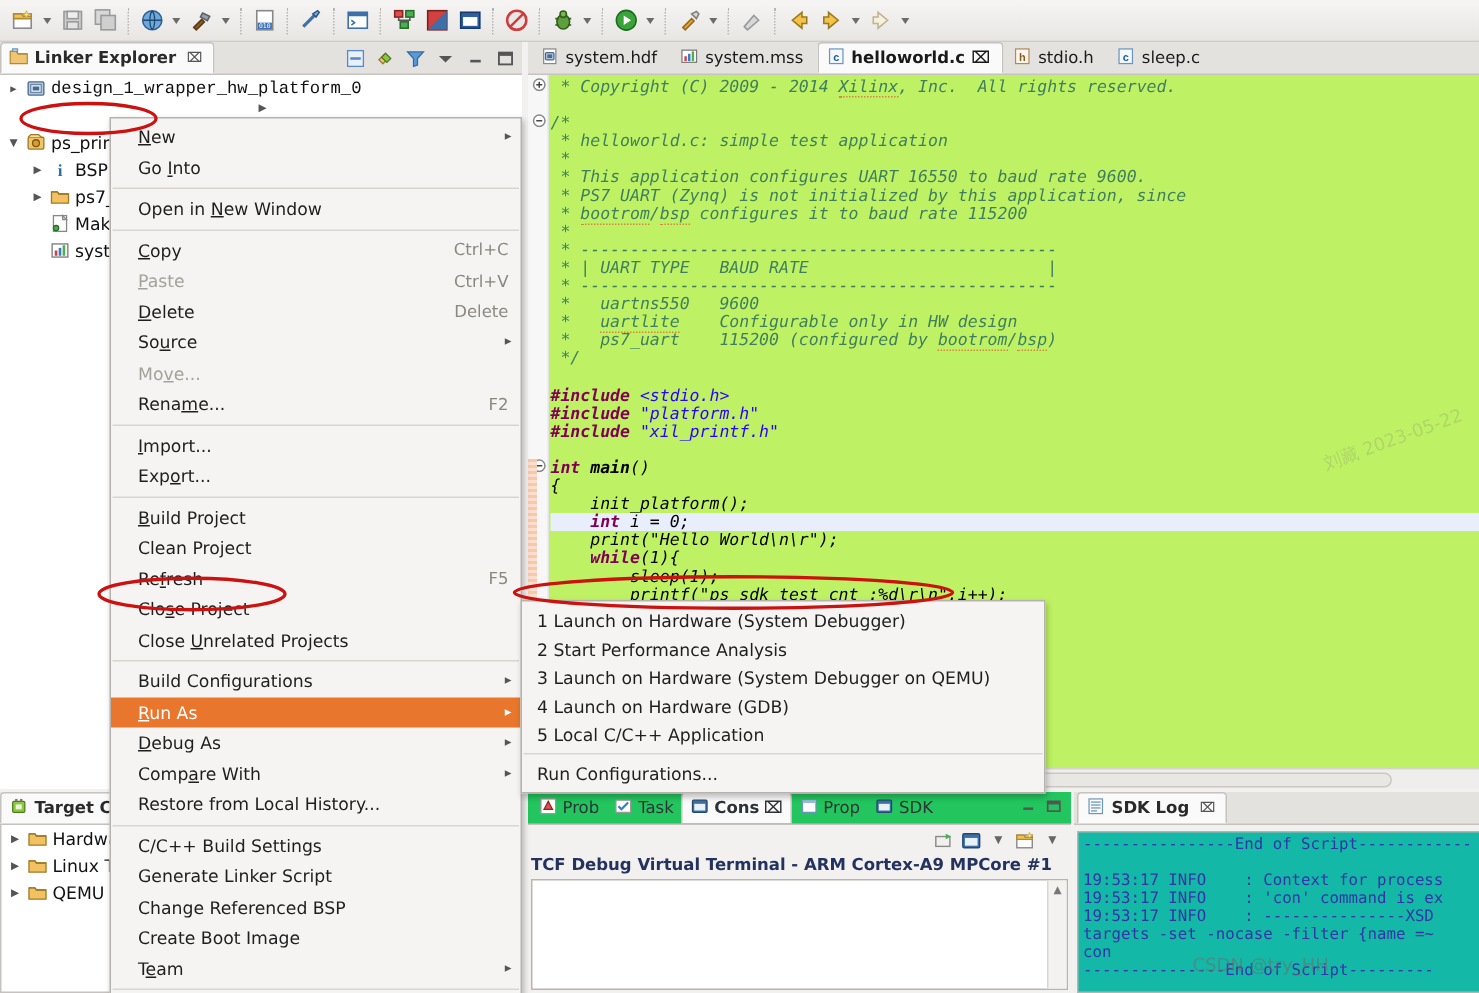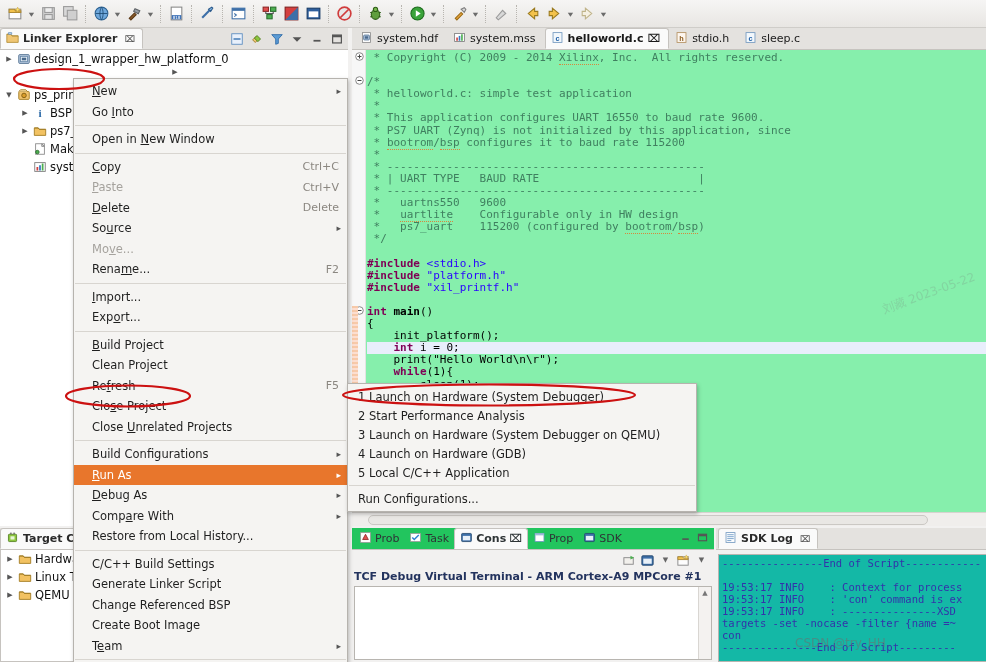--- a/index.html
+++ b/index.html
@@ -105,21 +105,21 @@
     border: 1px solid transparent;
     font-size: 11px; color: #1a1a1a;
   }
   .ed-tab.active {
     background: #fafafa; font-weight: bold;
     border: 1px solid #c6c3bf; border-bottom-color: #fafafa;
     border-top-left-radius: 3px; border-top-right-radius: 3px;
   }
   #code-area {
     position: absolute; left: 0; top: 22px; right: 0; bottom: 14px;
-    background: #86efac; overflow: hidden;
+    background: #bef264; overflow: hidden; font-style: italic;
   }
   #gutter-fold {
     position: absolute; left: 0; top: 0; width: 14px; bottom: 0;
     background: #f7f7f7; border-right: 1px solid #e3e3e3;
   }
   #gutter-change {
     position: absolute; left: 0; top: 0; width: 6px; bottom: 0;
   }
   #code {
     position: absolute; left: 15px; top: 2px; right: 0; bottom: 0;
@@ -222,21 +222,21 @@
   .mi .sub::after {
     content: "\25B8"; position: absolute; right: 6px; top: 50%;
     transform: translateY(-50%); font-size: 9px; color: #555;
   }
   .mi.hl .sub::after { color: #fff; }
   .msep { height: 1px; background: #d8d5d0; margin: 3px 1px; }
   .mi u { text-decoration: underline; }
 
   
   #sub-menu {
-    position: absolute; left: 347px; top: 383px; width: 350px;
+    position: absolute; left: 347px; top: 400px; width: 350px;
     background: #f5f4f2; border: 1px solid #b6b3ae;
     box-shadow: 1px 2px 4px rgba(0,0,0,0.25);
     padding: 3px 0; z-index: 60;
   }
   .smi {
     height: 19px; display: flex; align-items: center;
     padding: 0 10px; font-size: 11.5px; color: #1f1f1f; white-space: nowrap;
   }
 
   
@@ -478,21 +478,21 @@
         </div>
         <div class="vb-tool">
           <svg width="14" height="14" viewBox="0 0 16 16">
               <rect x="3" y="3.5" width="10" height="9" fill="none" stroke="#555" stroke-width="1.4"></rect>
               <rect x="3" y="3.5" width="10" height="2.5" fill="#555"></rect>
             </svg>
         </div>
       </div>
     </div>
     <div id="tree-area">
-        <div class="tree-row" style="padding-left: 2px;">
+        <div class="tree-row" style="padding-left: 2px; font-family: Liberation Mono, monospace;">
           <span class="tw collapsed"></span>
           <span class="tree-ic">
             <svg width="14" height="14" viewBox="0 0 16 16">
               <rect x="2" y="3" width="12" height="10" rx="1" fill="#b6c9e0" stroke="#4a6a8c"></rect>
               <rect x="4" y="5" width="8" height="6" fill="#e8f0f8" stroke="#6d8cab"></rect>
               <rect x="5.5" y="6.5" width="5" height="3" fill="#4a6a8c"></rect>
             </svg>
           </span>
           <span class="tree-label">design_1_wrapper_hw_platform_0</span>
         </div>

